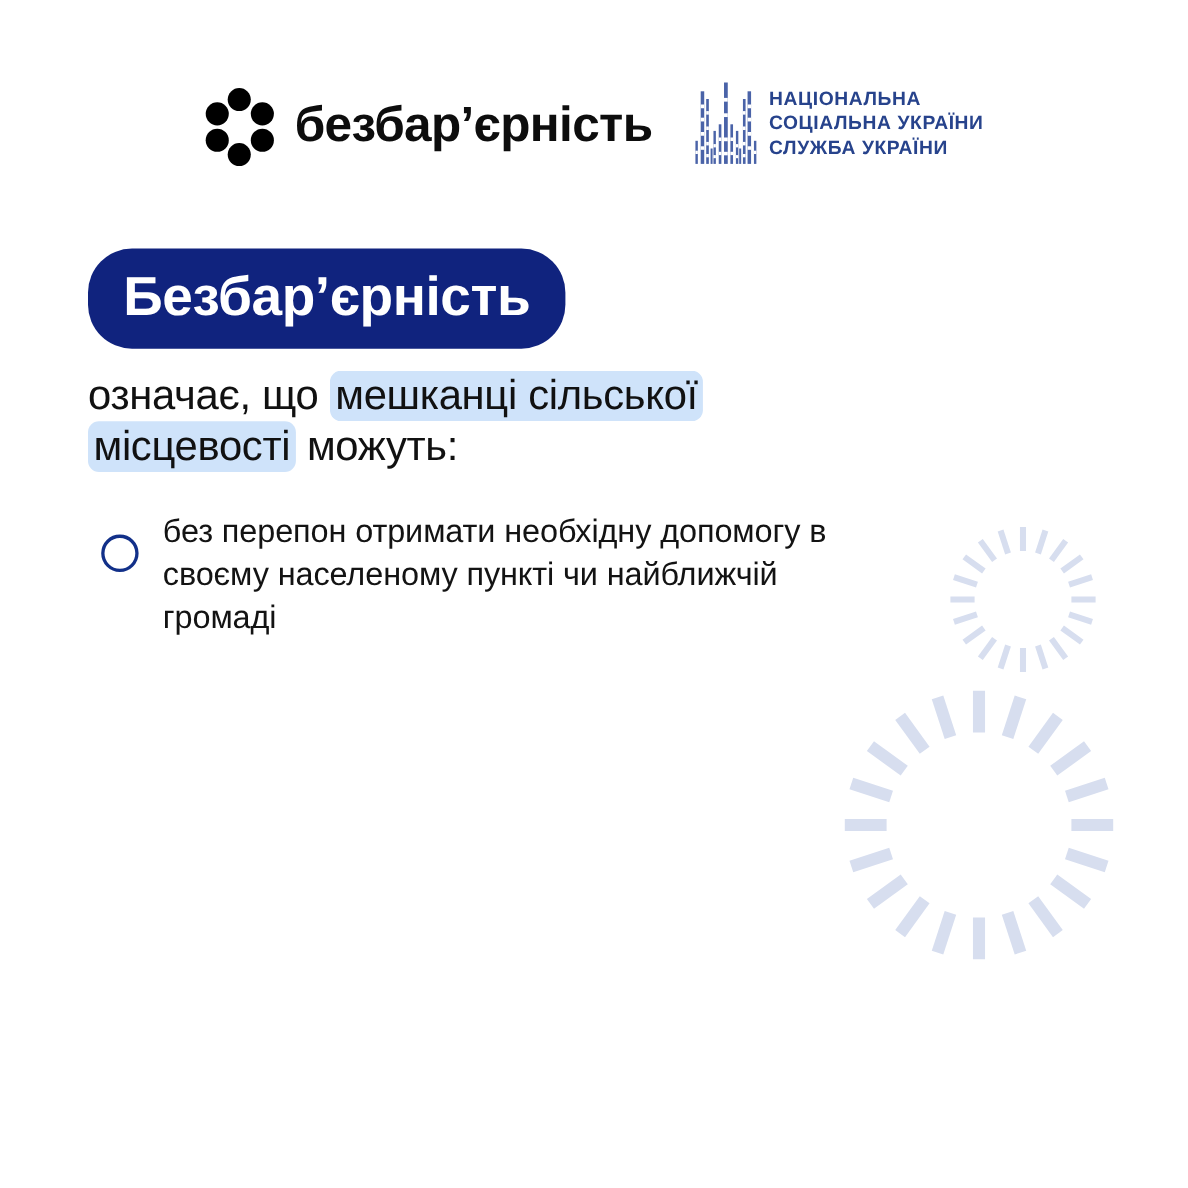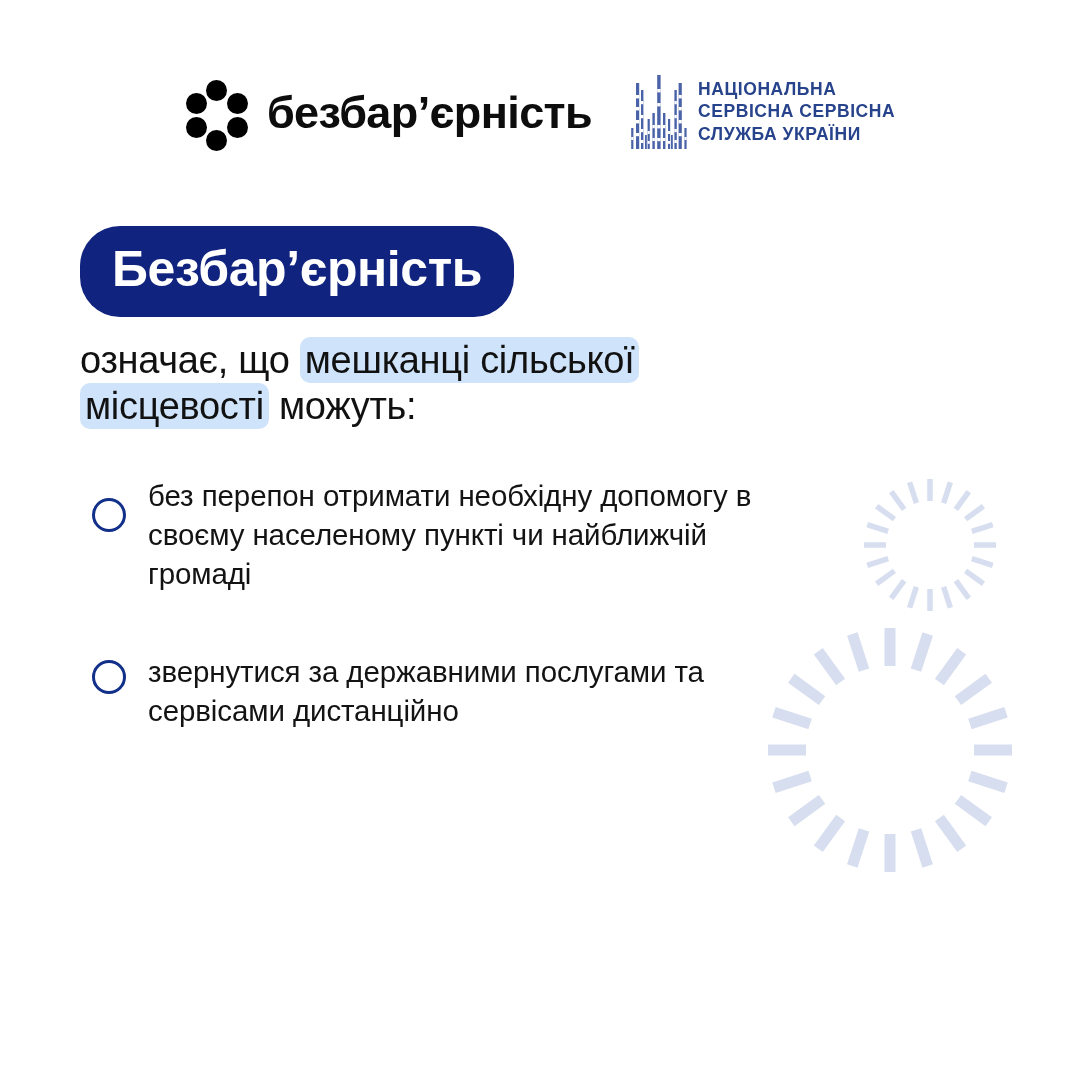--- a/index.html
+++ b/index.html
@@ -132,21 +132,21 @@
     border-radius: 10px;
     padding: 2px 5px;
     box-decoration-break: clone;
     -webkit-box-decoration-break: clone;
   }
 
   
   .list {
     position: absolute;
     left: 92px;
-    top: 476px;
+    top: 464px;
     width: 700px;
   }
   .list-item {
     display: flex;
     align-items: flex-start;
     gap: 22px;
     margin-bottom: 58px;
   }
   .list-item:last-child { margin-bottom: 0; }
 
@@ -242,45 +242,41 @@
           <rect x="19.6" y="58" width="2.2" height="3.0"></rect>
           <rect x="19.6" y="68" width="2.2" height="2.8"></rect>
           <rect x="40.0" y="58" width="2.2" height="3.0"></rect>
           <rect x="40.0" y="68" width="2.2" height="2.8"></rect>
           <rect x="3.2" y="64" width="2.2" height="3.0"></rect>
           <rect x="56.4" y="64" width="2.2" height="3.0"></rect>
         </g>
       </svg>
       <div class="gov-text">
         <span>НАЦІОНАЛЬНА</span>
-        <span>СЕРВІСНА СЕРВІСНА</span>
+        <span>СОЦІАЛЬНА УКРАЇНИ</span>
         <span>СЛУЖБА УКРАЇНИ</span>
       </div>
     </div>
   </div>
 
   <div class="headline-area">
     <div class="pill">Безбар’єрність</div>
     <div class="subhead">
       <span>означає, що </span><span class="hl">мешканці сільської місцевості</span><span> можуть:</span>
     </div>
   </div>
 
   <div class="list">
 
     <div class="list-item">
       <span class="bullet-ring"></span>
       <span class="list-text">без перепон отримати необхідну допомогу в своєму населеному пункті чи найближчій громаді</span>
     </div>
 
 
-    <div class="list-item compact">
-      <span class="bullet-ring"></span>
-      <span class="list-text">звернутися за державними послугами та сервісами дистанційно</span>
-    </div>
   </div>
 
   <svg class="burst burst-small" viewBox="0 0 140 140">
     <g id="burst-s-group" stroke="#D7DEEF" stroke-width="5.5" stroke-linecap="butt">
         <line x1="70.00" y1="26.00" x2="70.00" y2="4.00"></line>
         <line x1="83.60" y1="28.15" x2="90.40" y2="7.23"></line>
         <line x1="95.86" y1="34.40" x2="108.79" y2="16.60"></line>
         <line x1="105.60" y1="44.14" x2="123.40" y2="31.21"></line>
         <line x1="111.85" y1="56.40" x2="132.77" y2="49.60"></line>
         <line x1="114.00" y1="70.00" x2="136.00" y2="70.00"></line>

